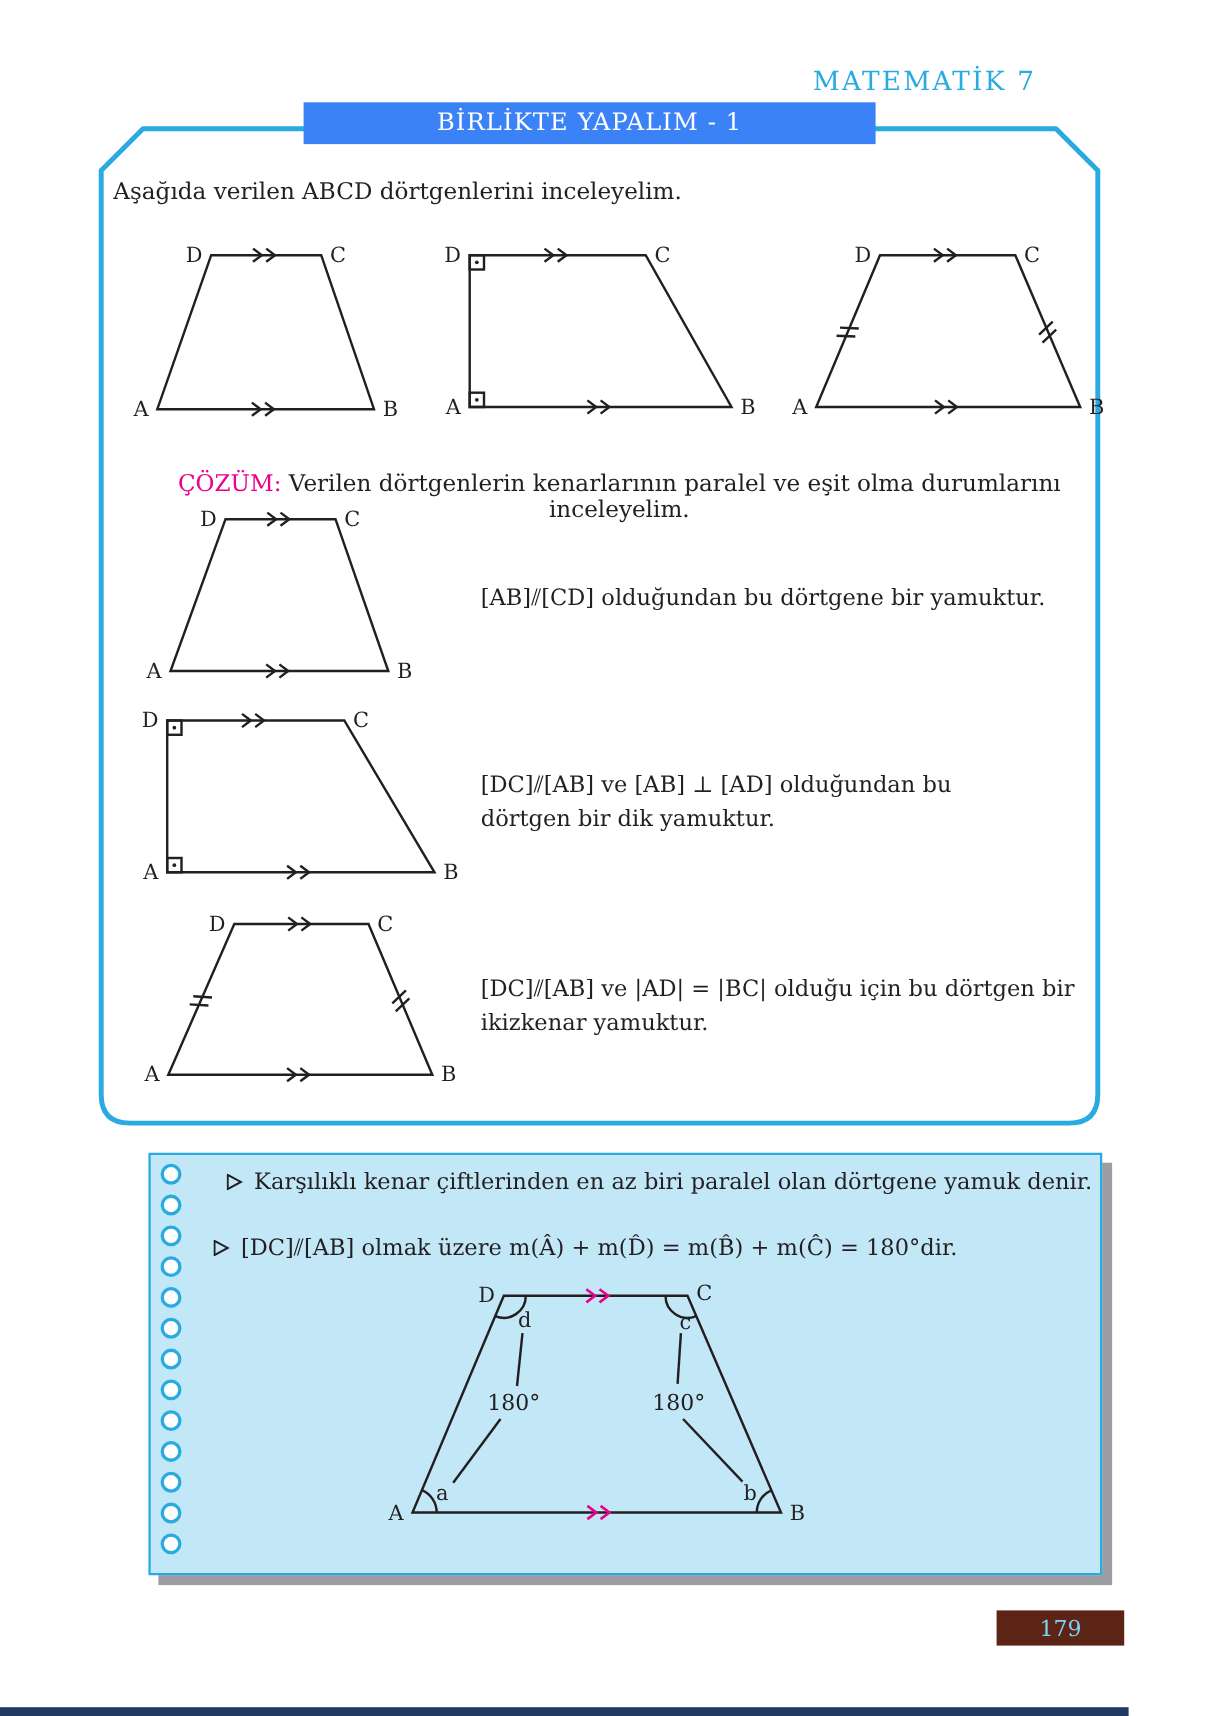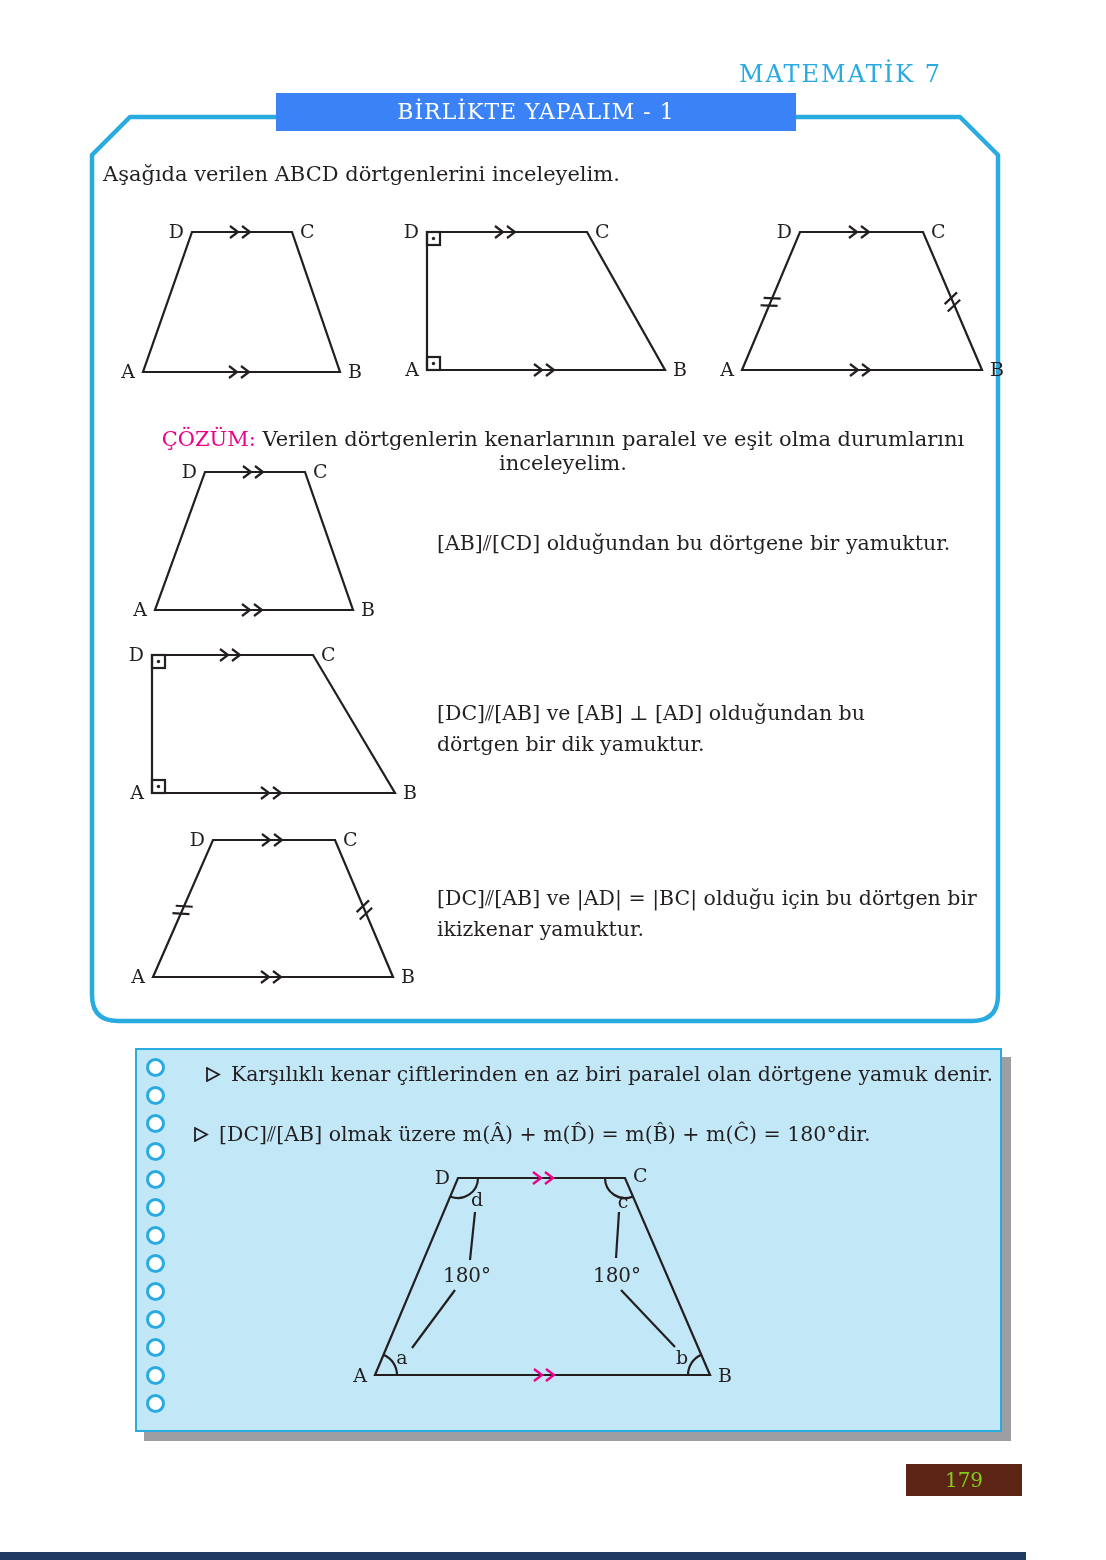--- a/index.html
+++ b/index.html
@@ -15,21 +15,21 @@
   .expl{font-size:20.5px;line-height:1.5;}
   .notebox{left:135px;top:1048px;width:867px;height:384px;background:#C2E8F8;
            border:2px solid #29ABE2;box-sizing:border-box;box-shadow:9px 9px 0 #9c9ea1;}
   .holes{left:146px;top:1058px;display:flex;flex-direction:column;gap:9px;}
   .hole{width:19px;height:19px;border-radius:50%;background:#ffffff;border:3px solid #29ABE2;box-sizing:border-box;}
   .bullet{display:flex;gap:10px;align-items:flex-start;font-size:20.5px;}
   .bullet .glyph{margin-top:5px;flex:none;}
   .b1{left:182px;top:1062px;width:790px;margin-left:24px;}
   .b2{left:182px;top:1122px;width:790px;margin-left:12px;}
   .sidebar{left:1064px;top:0;width:42px;height:1554px;background:#5C2415;}
-  .pagenum{left:906px;top:1464px;width:116px;height:32px;background:#5C2415;color:#84cc16;
+  .pagenum{left:906px;top:1464px;width:116px;height:32px;background:#5C2415;color:#7dd3fc;
            font-size:20px;text-align:center;line-height:32px;}
   .botbar{left:0;top:1552px;width:1106px;height:8px;background:#203A64;}
   svg{display:block;}
   svg text{font-family:"DejaVu Serif","Liberation Serif",serif;fill:#231F20;font-size:19px;}
   .ln{stroke:#231F20;stroke-width:2.2;fill:none;}
   .ink{fill:#231F20;stroke:none;}
   .pk{stroke:#EC008C;stroke-width:2.4;fill:none;}
   .box-outline{stroke:#29ABE2;stroke-width:4.5;fill:none;stroke-linejoin:round;}
 </style>
 </head>

